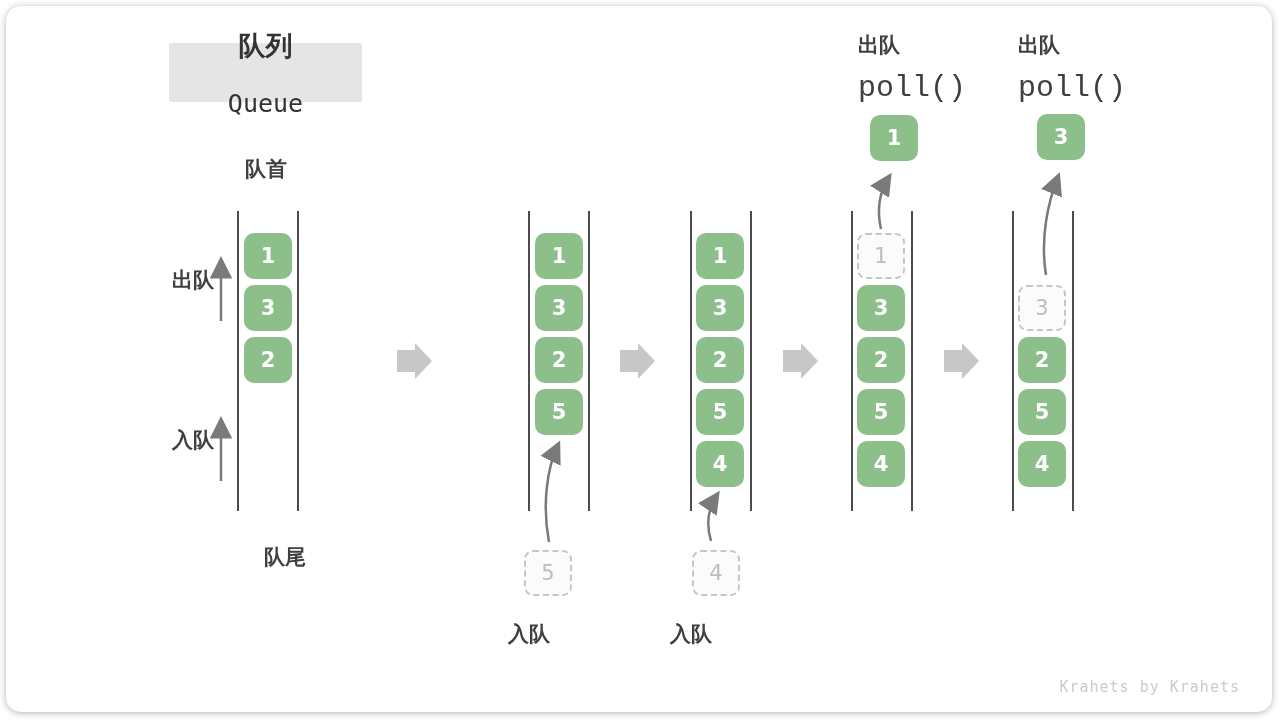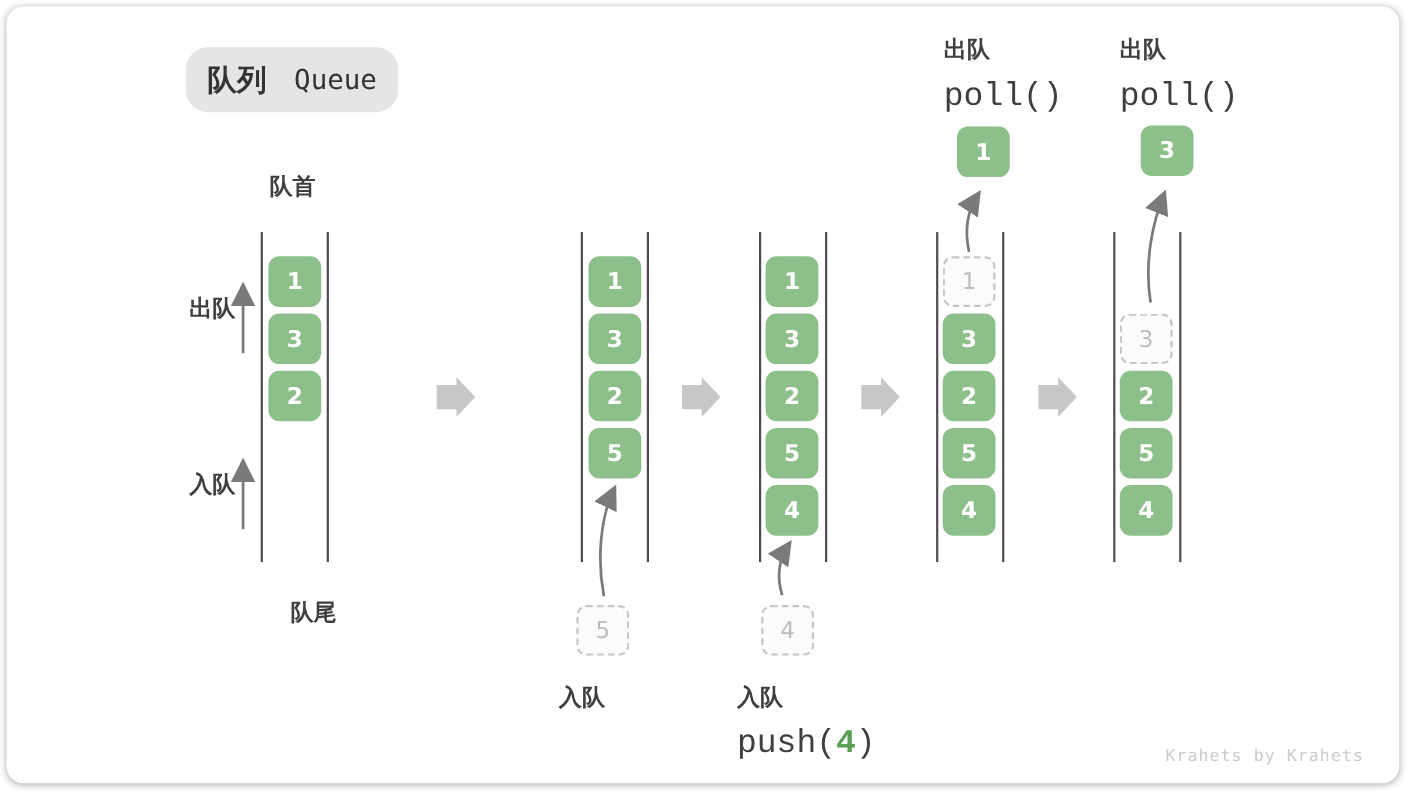--- a/index.html
+++ b/index.html
@@ -18,22 +18,22 @@
           background:#8dbf8b; color:#ffffff; font-weight:bold; font-size:21px;
           display:flex; align-items:center; justify-content:center; box-sizing:border-box; }
   .cell.dashed { background:#fbfbfb; border:2px dashed #c6c6c6; color:#bcbcbc;
                  font-weight:normal; border-radius:9px; }
 
   .zh { font-weight:bold; color:#3f3f3f; font-size:21px; }
   .mono { font-family:Liberation Mono, monospace; color:#3f3f3f; font-size:30px; }
   .arg { color:#5ba052; font-weight:bold; }
 
   .badge { position:absolute; left:169px; top:43px; width:193px; height:59px;
-           background:#e5e5e5; border-radius:20px;
-           display:flex; align-items:center; justify-content:center; gap:25px; }
+           background:#e5e5e5; border-radius:2px;
+           display:flex; align-items:center; justify-content:center; gap:25px;flex-direction:column; }
   .badge-zh { font-size:27px; font-weight:bold; color:#333333; }
   .badge-en { font-family:"DejaVu Sans Mono", monospace; font-size:25px; color:#333333; }
 
   .label-front  { position:absolute; left:226px; top:155px; width:80px; text-align:center; }
   .label-rear   { position:absolute; left:226px; top:543px; width:80px; text-align:right; }
   .label-dequeue{ position:absolute; left:158px; top:266px; width:56px; text-align:right; }
   .label-enqueue{ position:absolute; left:158px; top:426px; width:56px; text-align:right; }
 
   .op-header { position:absolute; width:170px; }
   .op-footer { position:absolute; width:170px; }
@@ -105,21 +105,20 @@
   <div class="vline" style="left:690px"></div>
   <div class="vline" style="left:750px"></div>
   <div class="cell" style="left:696px;top:233px">1</div>
   <div class="cell" style="left:696px;top:285px">3</div>
   <div class="cell" style="left:696px;top:337px">2</div>
   <div class="cell" style="left:696px;top:389px">5</div>
   <div class="cell" style="left:696px;top:441px">4</div>
   <div class="cell dashed" style="left:692px;top:550px">4</div>
   <div class="op-footer" style="left:670px;top:620px">
     <div class="zh">入队</div>
-    <div class="mono"><span>push(</span><span class="arg">4</span><span>)</span></div>
   </div>
 </div>
 
 <div>
   <div class="vline" style="left:851px"></div>
   <div class="vline" style="left:911px"></div>
   <div class="op-header" style="left:858px;top:31px">
     <div class="zh">出队</div>
     <div class="mono"><span>poll()</span><span class="arg"></span><span></span></div>
   </div>

